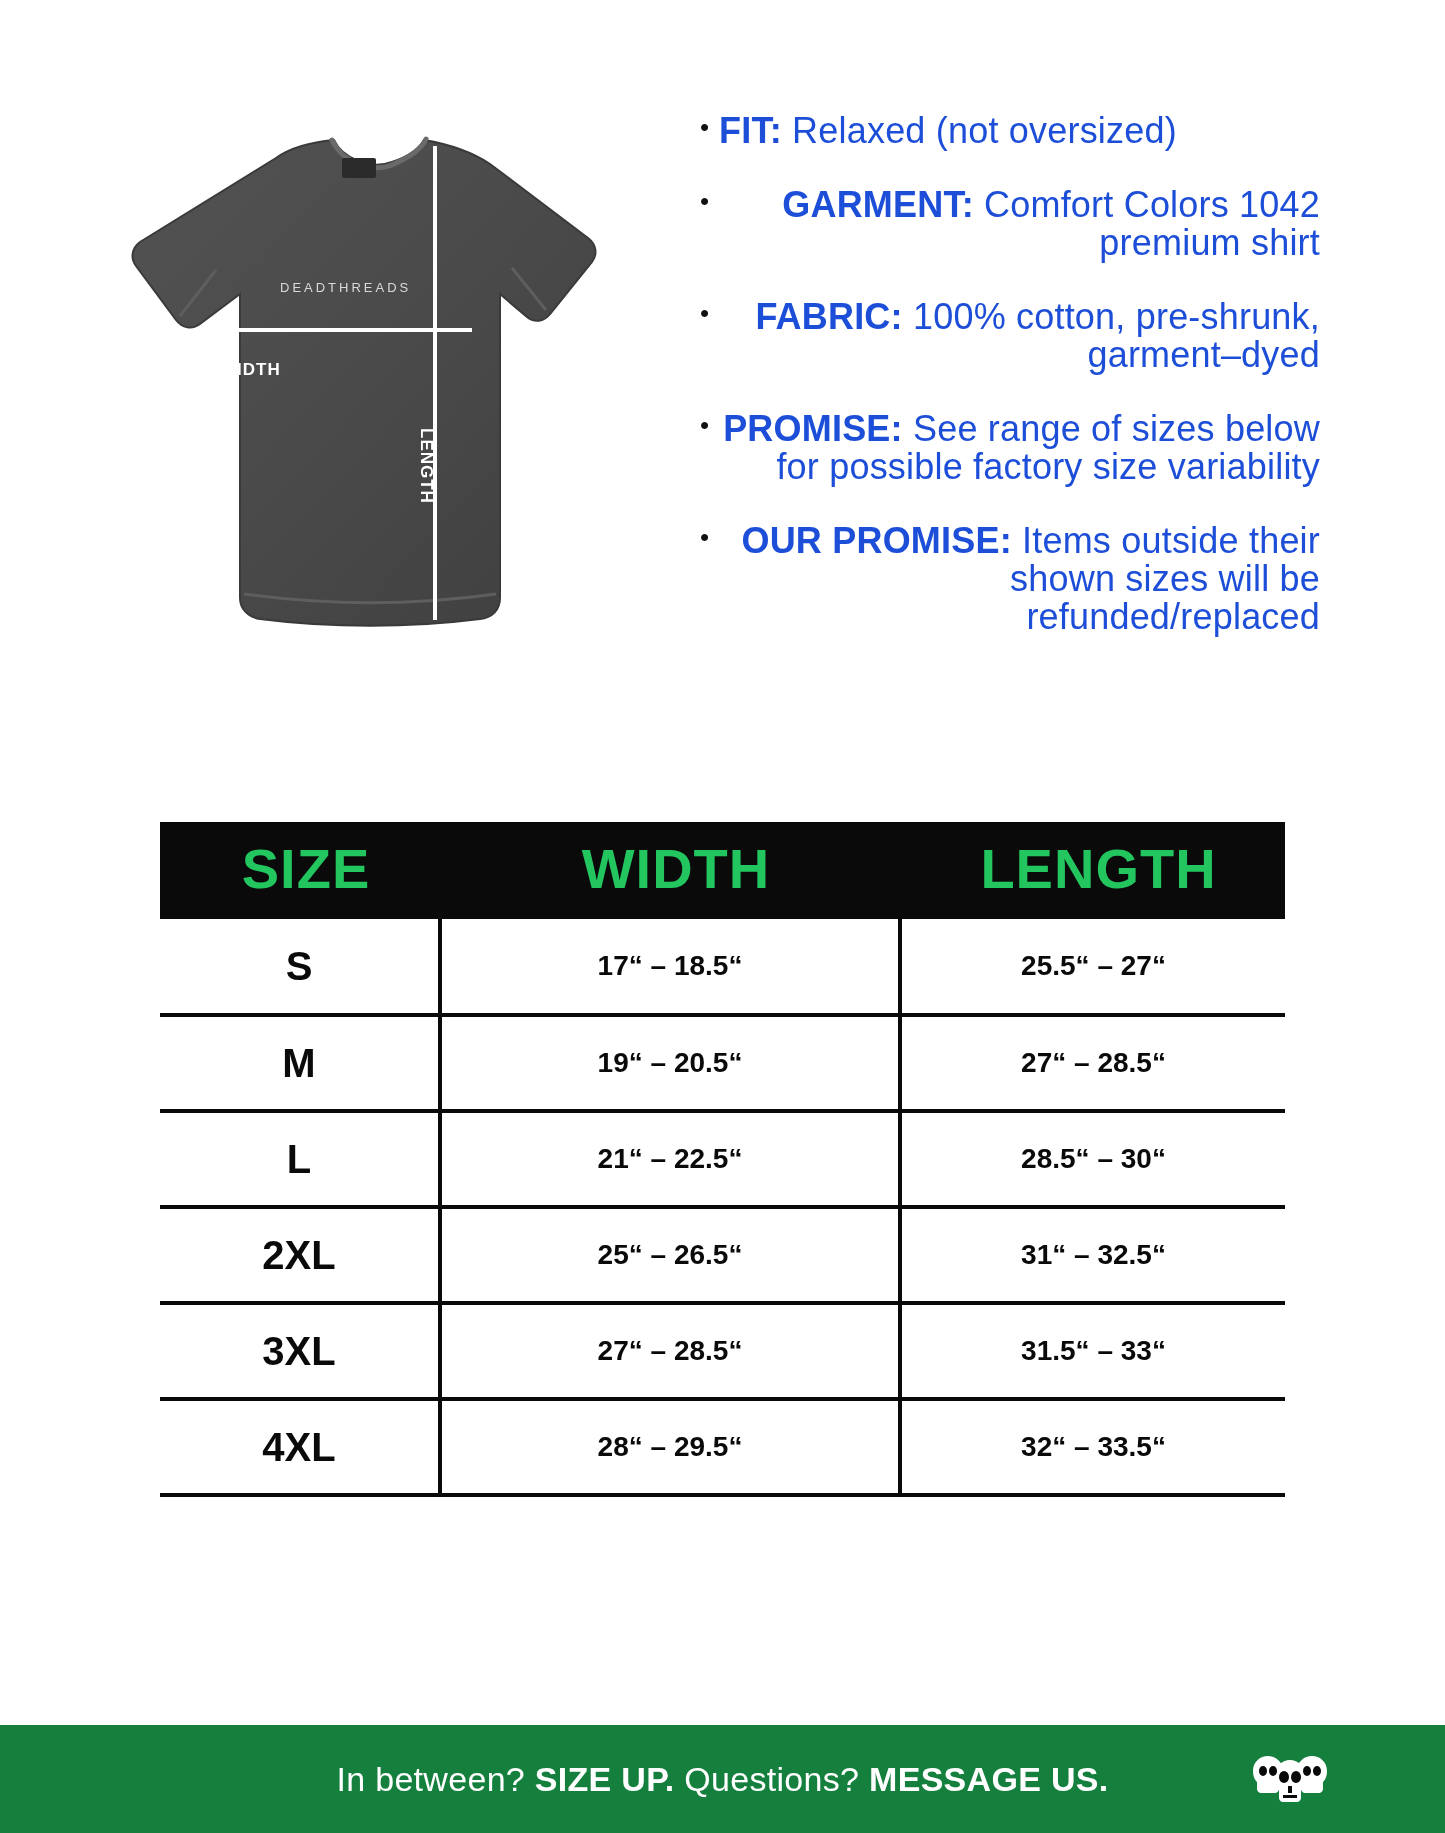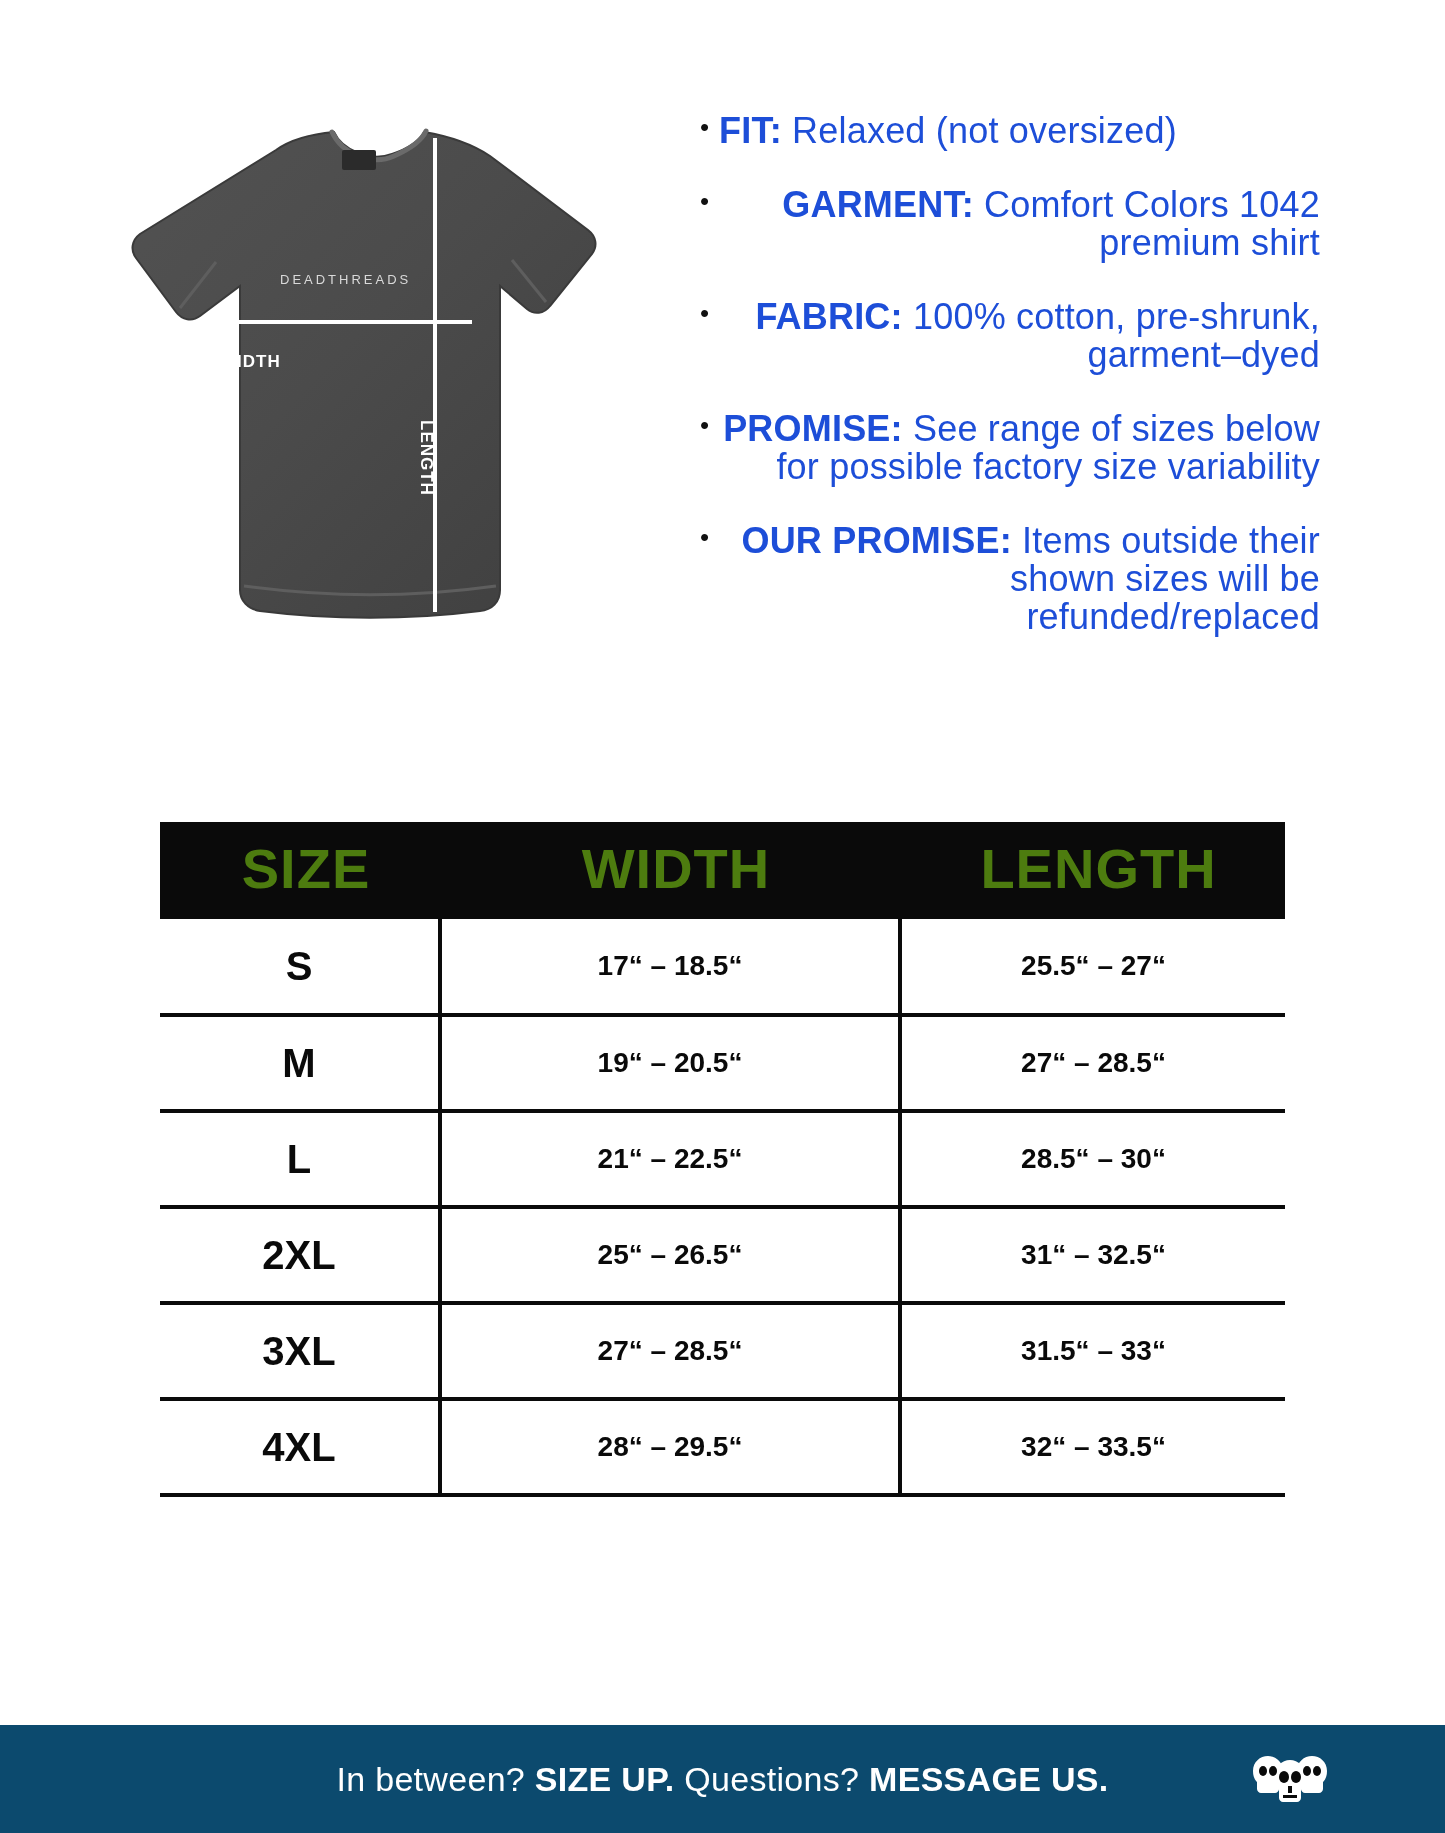--- a/index.html
+++ b/index.html
@@ -20,21 +20,21 @@
     position: absolute;
     top: 0; left: 0;
     width: 1445px;
     height: 700px;
   }
 
   
   .shirt-wrap {
     position: absolute;
     left: 80px;
-    top: 120px;
+    top: 128px;
     width: 540px;
     height: 530px;
   }
   .shirt-svg { display: block; }
 
   .shirt-brand {
     position: absolute;
     left: 200px;
     top: 152px;
     font-size: 13px;
@@ -97,21 +97,21 @@
   
   .size-table {
     position: absolute;
     left: 160px;
     top: 822px;
     width: 1125px;
     border-collapse: collapse;
   }
   .size-table thead th {
     background: #0a0a0a;
-    color: #4d7c0f;
+    color: #22c55e;
     font-family: "Liberation Sans Narrow", "Liberation Sans", sans-serif;
     font-weight: 700;
     font-size: 56px;
     letter-spacing: 1px;
     padding: 14px 0 18px 12px;
     text-align: center;
   }
   .size-table thead th.c-size { width: 280px; }
   .size-table thead th.c-width { width: 460px; }
   .size-table thead th.c-length { width: 385px; }
@@ -136,21 +136,21 @@
     border-right: 4px solid #0a0a0a;
   }
 
   
   .footer-bar {
     position: absolute;
     left: 0;
     bottom: 0;
     width: 1445px;
     height: 108px;
-    background: #0c4a6e;
+    background: #15803d;
     display: flex;
     align-items: center;
     justify-content: center;
   }
   .footer-text {
     color: #ffffff;
     font-family: "Liberation Sans Narrow", "Liberation Sans", sans-serif;
     font-size: 34px;
     font-weight: 400;
     letter-spacing: 0.3px;

